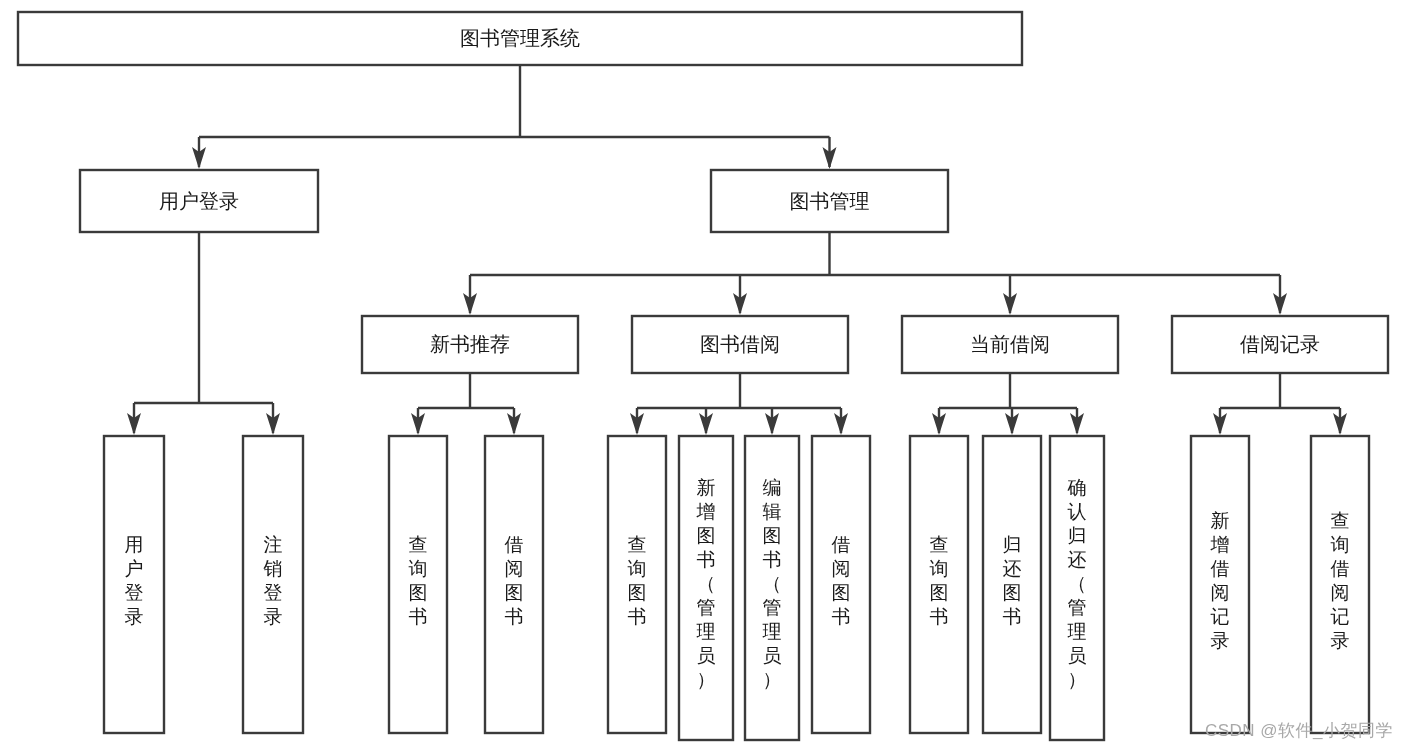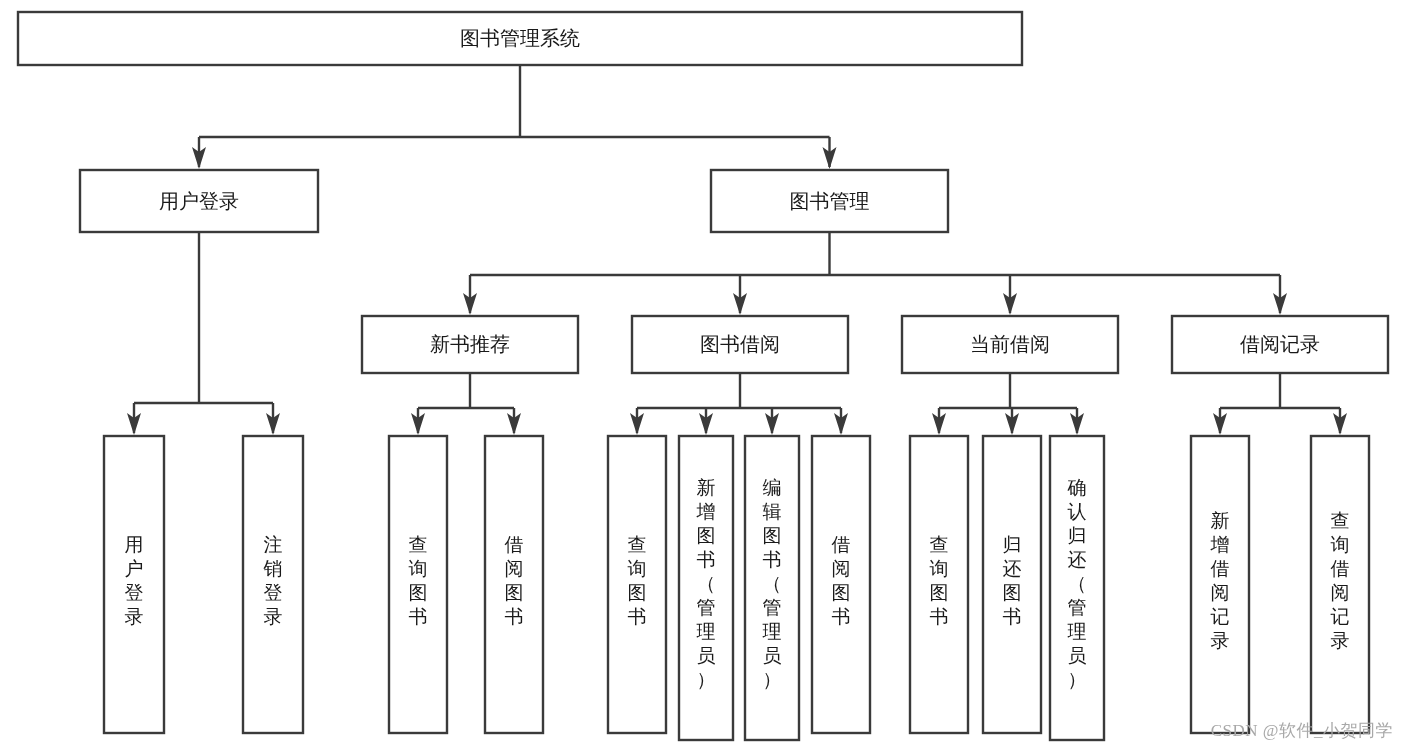--- a/index.html
+++ b/index.html
@@ -48,21 +48,21 @@
   .node-label-v {
     font-family: "DejaVu Sans", "Liberation Sans", sans-serif;
     font-size: 19px;
     fill: #1a1a1a;
     text-anchor: middle;
   }
   .watermark {
     position: absolute;
     right: 12px;
     bottom: 5px;
-    font-family: Liberation Serif, serif;
+    font-family: Liberation Sans, sans-serif;
     font-size: 17px;
     color: #a8a8a8;
     white-space: nowrap;
     pointer-events: none;
     letter-spacing: 0.5px;
   }
 </style>
 </head>
 <body>
 

